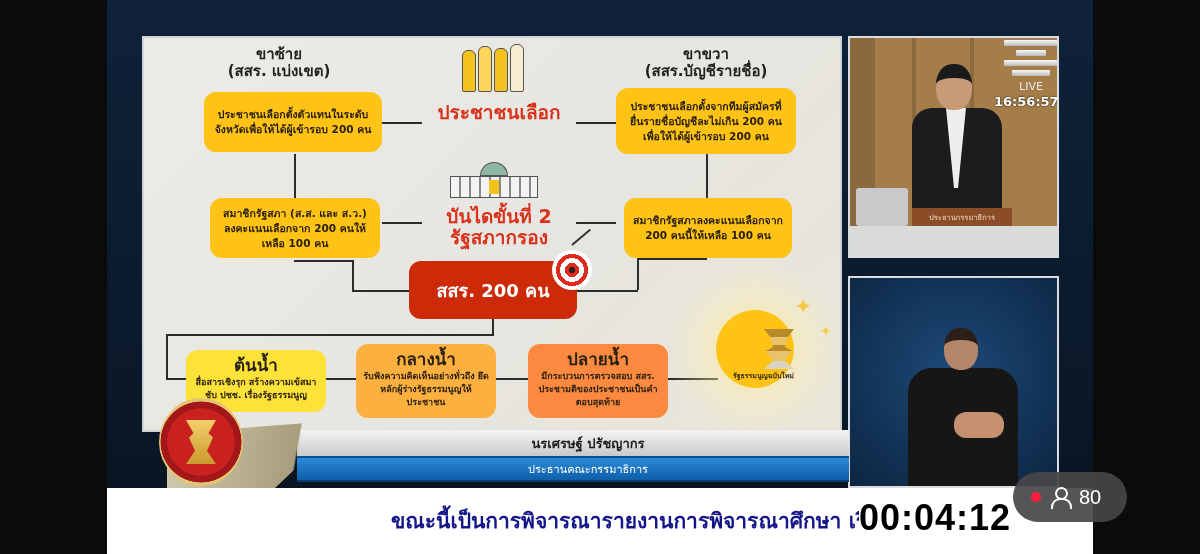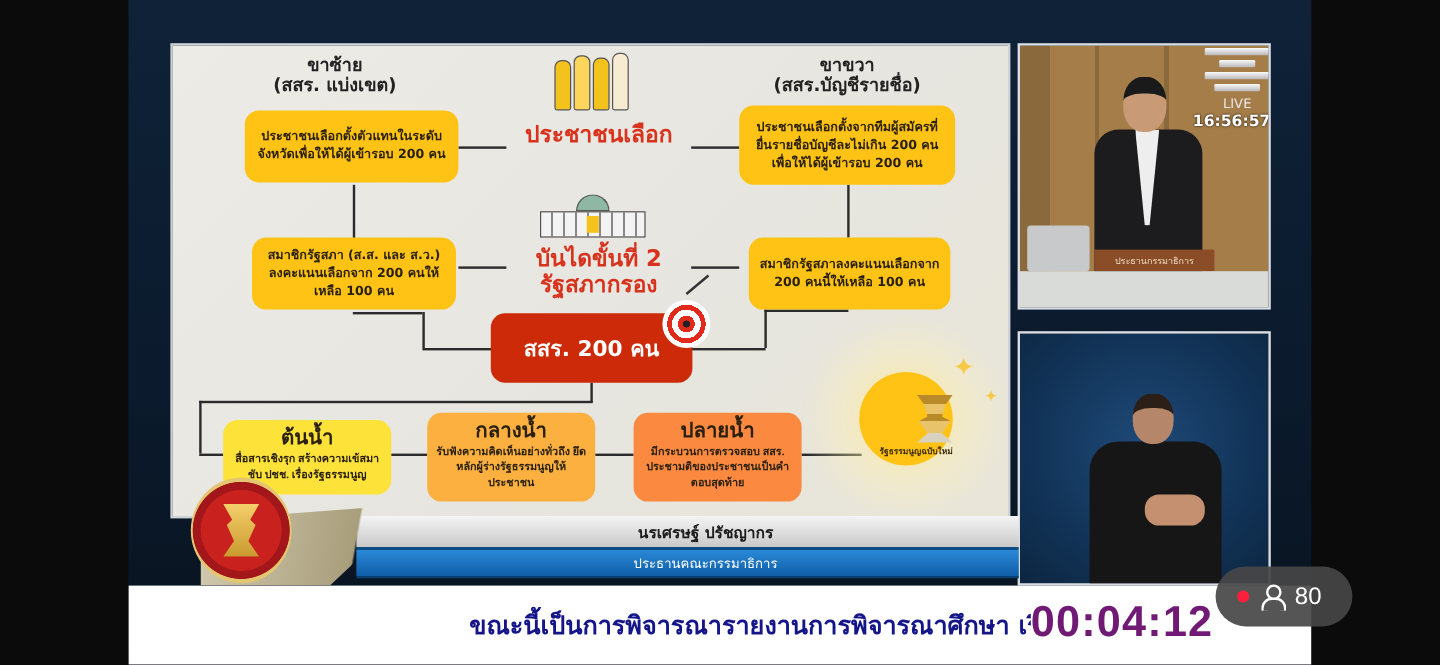--- a/index.html
+++ b/index.html
@@ -20,21 +20,21 @@
   .box { position: absolute; border-radius: 12px; display: flex; align-items: center; justify-content: center;
     text-align: center; font-size: 10.5px; line-height: 15px; font-weight: bold; color: #2a2010; padding: 4px 8px; }
   .yellow { background: #fec315; }
   .step-title { position: absolute; text-align: center; color: #d8321c; font-weight: bold; font-size: 19px; line-height: 21px; }
   .line { position: absolute; background: #2b2b2b; }
   .red-box { position: absolute; left: 265px; top: 223px; width: 168px; height: 58px; background: #cc2a08; border-radius: 12px;
     color: #fff; font-weight: bold; font-size: 18px; display: flex; align-items: center; justify-content: center; }
   .target { position: absolute; left: 408px; top: 212px; width: 40px; height: 40px; border-radius: 50%;
     background: radial-gradient(circle, #222 0 3px, #e12a1c 3px 7px, #fff 7px 12px, #e12a1c 12px 16px, #fff 16px 20px); }
   .target-arrow { position: absolute; left: 428px; top: 206px; width: 24px; height: 2px; background: #333; transform: rotate(-40deg); transform-origin: left center; }
-  .phase { position: absolute; border-radius: 12px; text-align: center; color: #2a2010; font-family: Liberation Serif, serif; }
+  .phase { position: absolute; border-radius: 12px; text-align: center; color: #2a2010; }
   .phase .p-title { font-weight: bold; font-size: 17px; line-height: 22px; margin-top: 4px; }
   .phase .p-desc { font-size: 9px; line-height: 13px; font-weight: bold; padding: 0 6px; }
   .yellow-light { background: #fde23a; }
   .orange-light { background: #fbb040; }
   .orange { background: #fb8a40; }
   .final-glow { position: absolute; left: 520px; top: 225px; width: 180px; height: 170px; border-radius: 50%;
     background: radial-gradient(circle, rgba(255,236,150,0.8) 0%, rgba(255,240,180,0.35) 45%, rgba(255,255,255,0) 70%); }
   .final-circle { position: absolute; left: 572px; top: 272px; width: 78px; height: 78px; border-radius: 50%; background: #fec315;
     display: flex; flex-direction: column; align-items: flex-end; justify-content: flex-end; padding-bottom: 8px; }
   .final-circle .urn { width: 30px; height: 40px; margin-bottom: 3px;
@@ -83,21 +83,21 @@
     background: linear-gradient(100deg, #d2cbb0 0%, #a89e7c 70%, rgba(0,0,0,0) 71%); clip-path: polygon(0 20%, 100% 0, 60% 100%, 0 100%); }
   .emblem { position: absolute; left: 52px; top: 398px; width: 84px; height: 88px; border-radius: 50%;
     background: radial-gradient(circle, #c8211e 0 55%, #a3161a 56% 66%, #e4c571 67% 76%, #b8902a 77% 100%);
     display: flex; align-items: center; justify-content: center; }
   .emblem .urn { width: 30px; height: 44px; background: linear-gradient(180deg, #f4cf6a, #c99a2e);
     clip-path: polygon(0 0,100% 0,75% 30%,90% 40%,70% 70%,100% 100%,0 100%,30% 70%,10% 40%,25% 30%); }
 
   
   .ticker { position: absolute; left: 0; top: 488px; width: 986px; height: 66px; background: #ffffff; }
   .ticker-text { position: absolute; left: 284px; top: 16px; color: #15158a; font-weight: bold; font-size: 21px; white-space: nowrap; }
-  .elapsed { position: absolute; left: 752px; top: 496px; width: 200px; height: 44px; background: #fff; color: #701a75;
+  .elapsed { position: absolute; left: 752px; top: 496px; width: 200px; height: 44px; background: #fff; color: #000000;
     font-weight: bold; font-size: 36px; line-height: 44px; letter-spacing: 1px; font-family: "Liberation Sans", sans-serif; }
 
   
   .viewers { position: absolute; left: 1013px; top: 472px; width: 114px; height: 50px; border-radius: 25px;
     background: rgba(70,70,72,0.92); display: flex; align-items: center; padding-left: 18px; gap: 10px; color: #fff; }
   .live-dot { width: 10px; height: 10px; border-radius: 50%; background: #ff1f3d; }
   .viewer-icon { width: 18px; height: 22px; position: relative; }
   .viewer-icon::before { content: ""; position: absolute; left: 4px; top: 1px; width: 9px; height: 9px; border: 2px solid #fff; border-radius: 50%; }
   .viewer-icon::after { content: ""; position: absolute; left: 0; top: 12px; width: 17px; height: 9px; border: 2px solid #fff; border-bottom: none; border-radius: 9px 9px 0 0; }
   .viewer-count { font-size: 20px; font-family: "Liberation Sans", sans-serif; }

